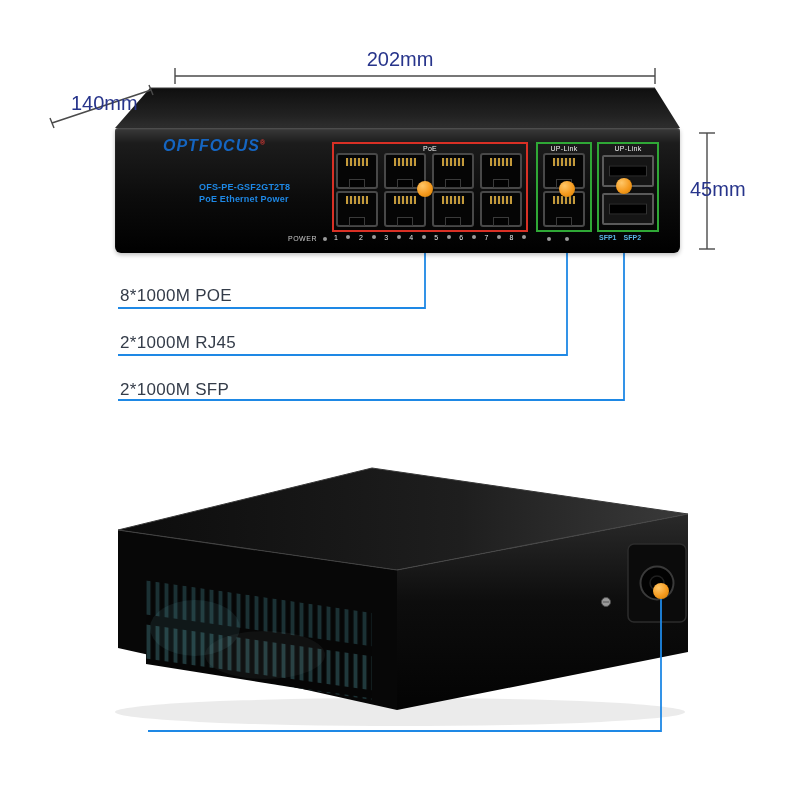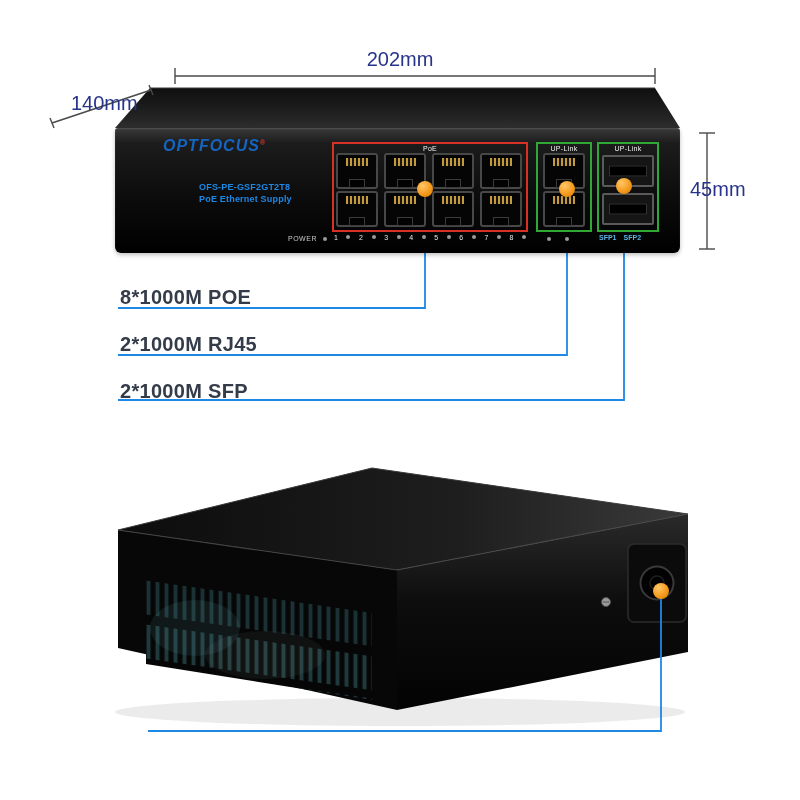--- a/index.html
+++ b/index.html
@@ -83,22 +83,22 @@
 
   
   .marker {
     position:absolute; width:16px; height:16px; border-radius:50%; z-index:4;
     background:radial-gradient(circle at 35% 30%, #ffc768, var(--marker-orange,#f59a1e) 55%, #cf7d00 100%);
     box-shadow:0 0 2px rgba(0,0,0,.45);
   }
 
   
   .callout-label {
-    position:absolute; z-index:3; font-size:20px; color:var(--label-dark,#343c49);
-    letter-spacing:.3px; white-space:nowrap;font-weight:bold;
+    position:absolute; z-index:3; font-size:17px; color:var(--label-dark,#343c49);
+    letter-spacing:.3px; white-space:nowrap;
   }
   .callout-label.orange {
     color:var(--callout-orange,#f08200); font-weight:bold; font-size:15px;
   }
 </style>
 </head>
 <body>
 
 <div class="canvas">
 
@@ -174,21 +174,21 @@
 
   <div class="dim-label" style="left:320px; top:48px; width:160px; text-align:center;">202mm</div>
   <div class="dim-label" style="left:30px; top:92px;margin-left:41px;">140mm</div>
   <div class="dim-label" style="left:690px; top:178px;">45mm</div>
 
   <div class="front-face">
     <div class="brand">
       <span>OPTFOCUS</span><sup>®</sup>
     </div>
     <div class="model">OFS-PE-GSF2GT2T8</div>
-    <div class="product">PoE Ethernet Supply</div>
+    <div class="product">PoE Ethernet Power</div>
 
     <div class="group poe-group">
       <div class="group-label">PoE</div>
       <div class="rj45" style="left:2px; top:9px;"></div>
       <div class="rj45" style="left:50px; top:9px;"></div>
       <div class="rj45" style="left:98px; top:9px;"></div>
       <div class="rj45" style="left:146px; top:9px;"></div>
       <div class="rj45" style="left:2px; top:47px;"></div>
       <div class="rj45" style="left:50px; top:47px;"></div>
       <div class="rj45" style="left:98px; top:47px;"></div>

